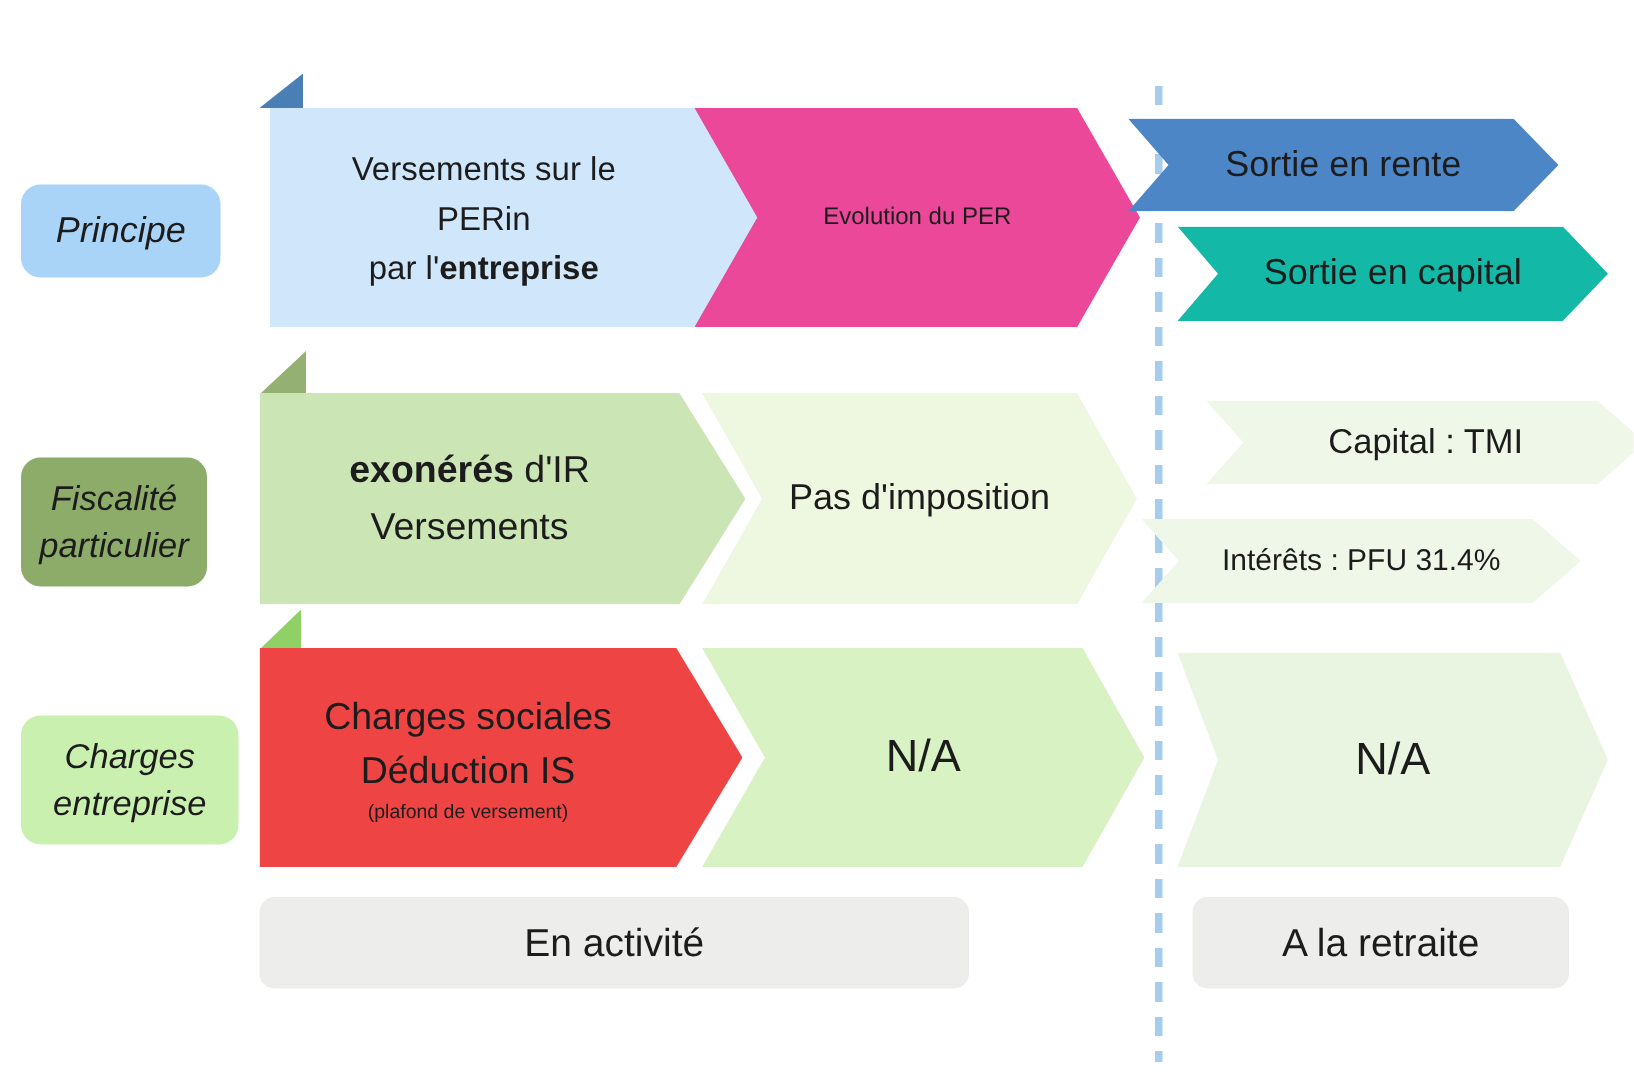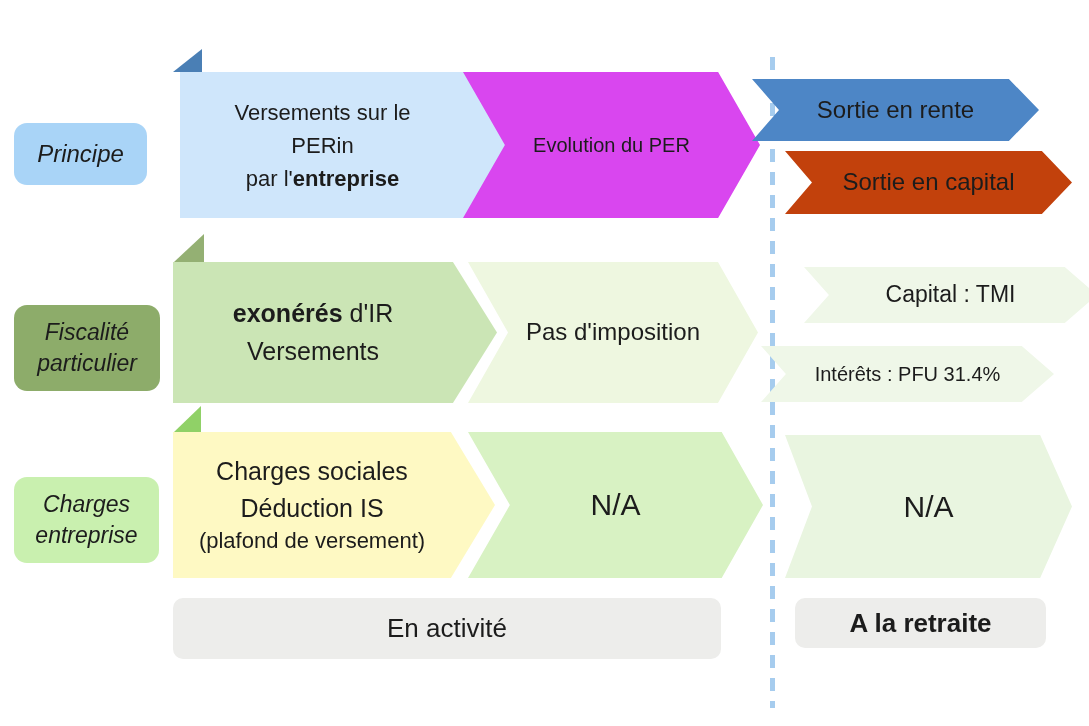--- a/index.html
+++ b/index.html
@@ -15,47 +15,47 @@
   }
   .bold{font-weight:bold;}
 
   
   .rowlabel{
     position:absolute;display:flex;flex-direction:column;
     align-items:center;justify-content:center;text-align:center;
     border-radius:13px;font-size:23px;line-height:1.35;font-style:italic;
   }
   .lbl-principe{left:14px;top:123px;width:133px;height:62px;background:#a9d4f7;font-size:24px;}
-  .lbl-fiscalite{left:14px;top:305px;width:146px;height:86px;background:#8dac6a;}
+  .lbl-fiscalite{left:14px;top:305px;width:124px;height:86px;background:#8dac6a;}
   .lbl-charges{left:14px;top:477px;width:145px;height:86px;background:#c9f0af;}
 
   
   .fold{position:absolute;clip-path:polygon(0 100%,100% 100%,100% 0);}
   .fold1{left:173px;top:49px;width:29px;height:23px;background:#4a7fb5;}
   .fold2{left:174px;top:234px;width:30px;height:28px;background:#94b073;}
   .fold3{left:174px;top:406px;width:27px;height:26px;background:#90d167;}
 
   
   .r1-step1{
     left:180px;top:72px;width:330px;height:146px;background:#cfe6fb;
     clip-path:polygon(0 0,86.4% 0,100% 50%,86.4% 100%,0 100%);
     padding-right:45px;box-sizing:border-box;font-size:22px;line-height:1.5;
   }
   .r1-step2{
-    left:463px;top:72px;width:297px;height:146px;background:#d946ef;
+    left:463px;top:72px;width:297px;height:146px;background:#ec4899;
     clip-path:polygon(0 0,85.9% 0,100% 50%,85.9% 100%,0 100%,14.1% 50%);
-    font-size:20px;line-height:1.5;
+    font-size:16px;line-height:1.5;
   }
   .r1-out1{
     left:752px;top:79px;width:287px;height:62px;background:#4d86c6;
     clip-path:polygon(0 0,89.5% 0,100% 50%,89.5% 100%,0 100%,9.4% 50%);
     font-size:24px;
   }
   .r1-out2{
-    left:785px;top:151px;width:287px;height:63px;background:#c2410c;
+    left:785px;top:151px;width:287px;height:63px;background:#14b8a6;
     clip-path:polygon(0 0,89.5% 0,100% 50%,89.5% 100%,0 100%,9.4% 50%);
     font-size:24px;
   }
 
   
   .r2-step1{
     left:173px;top:262px;width:324px;height:141px;background:#cbe5b5;
     clip-path:polygon(0 0,86.4% 0,100% 50%,86.4% 100%,0 100%);
     padding-right:44px;box-sizing:border-box;font-size:25px;line-height:1.5;
   }
@@ -70,43 +70,43 @@
     font-size:23px;
   }
   .r2-out2{
     left:761px;top:346px;width:293px;height:56px;background:#eff7e8;
     clip-path:polygon(0 0,89% 0,100% 50%,89% 100%,0 100%,8.5% 50%);
     font-size:20px;
   }
 
   
   .r3-step1{
-    left:173px;top:432px;width:322px;height:146px;background:#fef9c3;
+    left:173px;top:432px;width:322px;height:146px;background:#ef4444;
     clip-path:polygon(0 0,86.3% 0,100% 50%,86.3% 100%,0 100%);
     padding-right:44px;box-sizing:border-box;font-size:25px;line-height:1.45;
   }
-  .r3-step1 .small{font-size:22px;line-height:1.4;}
+  .r3-step1 .small{font-size:13px;line-height:1.4;}
   .r3-step2{
     left:468px;top:432px;width:295px;height:146px;background:#d8f2c3;
     clip-path:polygon(0 0,86% 0,100% 50%,86% 100%,0 100%,14.2% 50%);
     font-size:30px;
   }
   .r3-out{
     left:785px;top:435px;width:287px;height:143px;background:#e9f5e0;
     clip-path:polygon(0 0,88.9% 0,100% 50%,88.9% 100%,0 100%,9.4% 50%);
     font-size:30px;
   }
 
   
   .footerbar{
     position:absolute;display:flex;align-items:center;justify-content:center;
     background:#ededeb;border-radius:10px;font-size:26px;
   }
-  .fb-left{left:173px;top:598px;width:548px;height:61px;}
-  .fb-right{left:795px;top:598px;width:251px;height:50px;font-weight:bold;}
+  .fb-left{left:173px;top:598px;width:473px;height:61px;}
+  .fb-right{left:795px;top:598px;width:251px;height:61px;}
 
   
   .divider{
     position:absolute;left:770px;top:57px;width:5px;height:651px;
     background:repeating-linear-gradient(to bottom,#a6ccee 0 13px,transparent 13px 23px);
   }
 </style>
 </head>
 <body>
 

